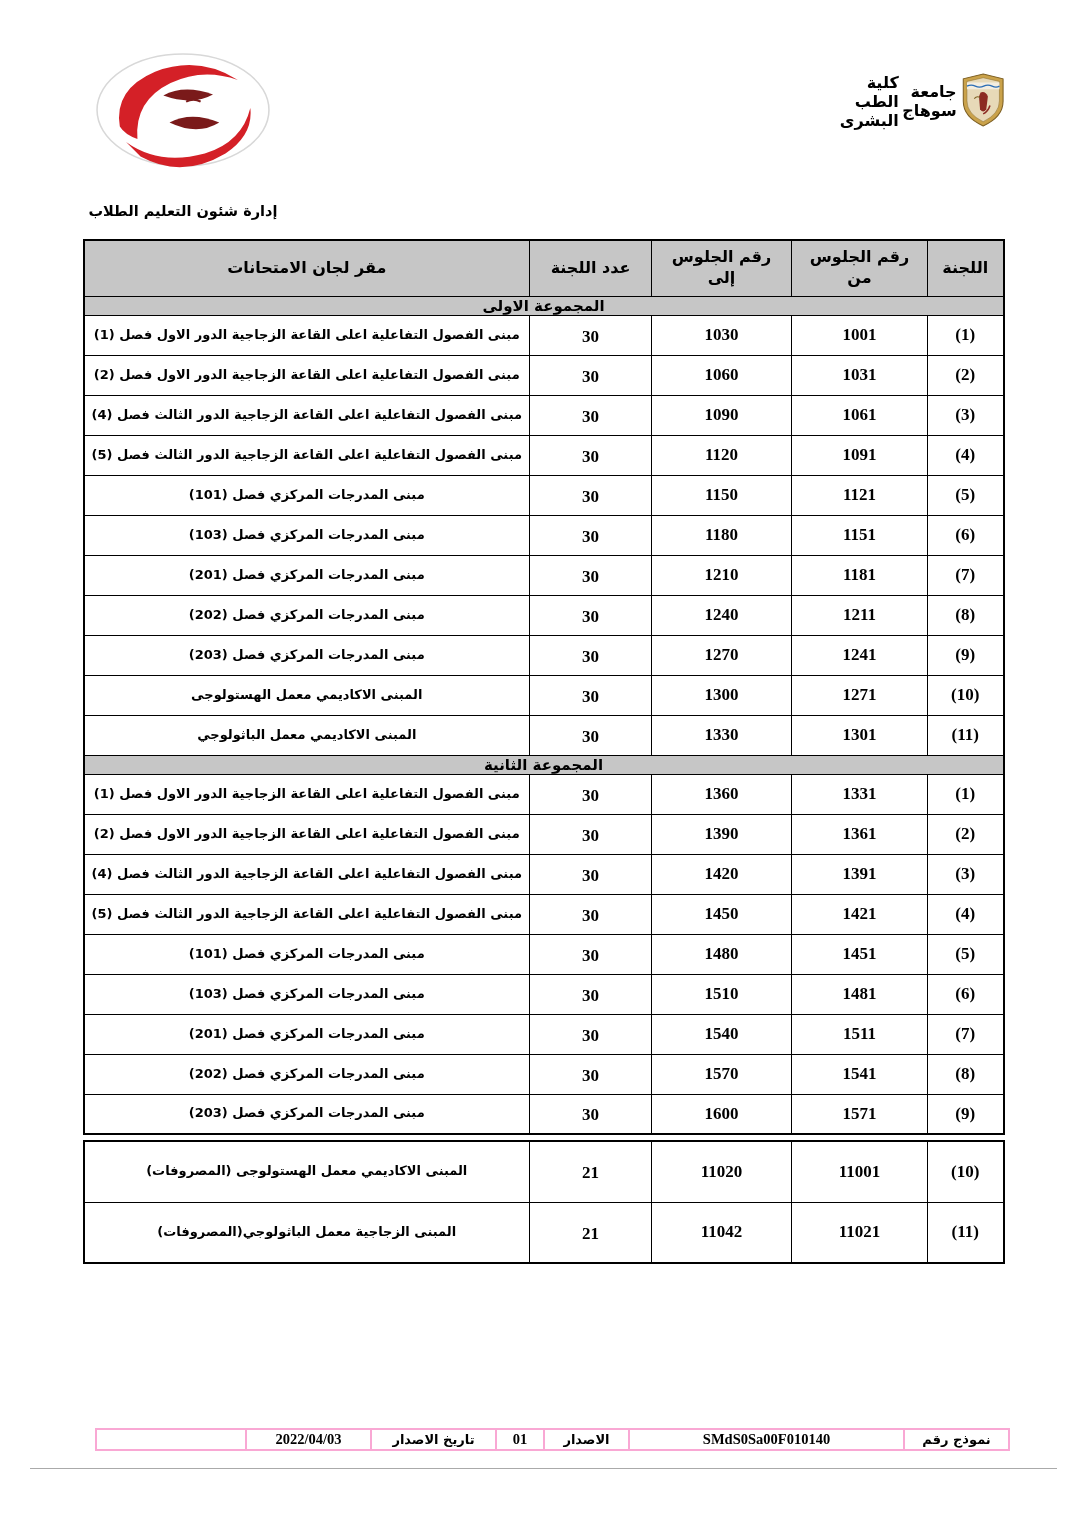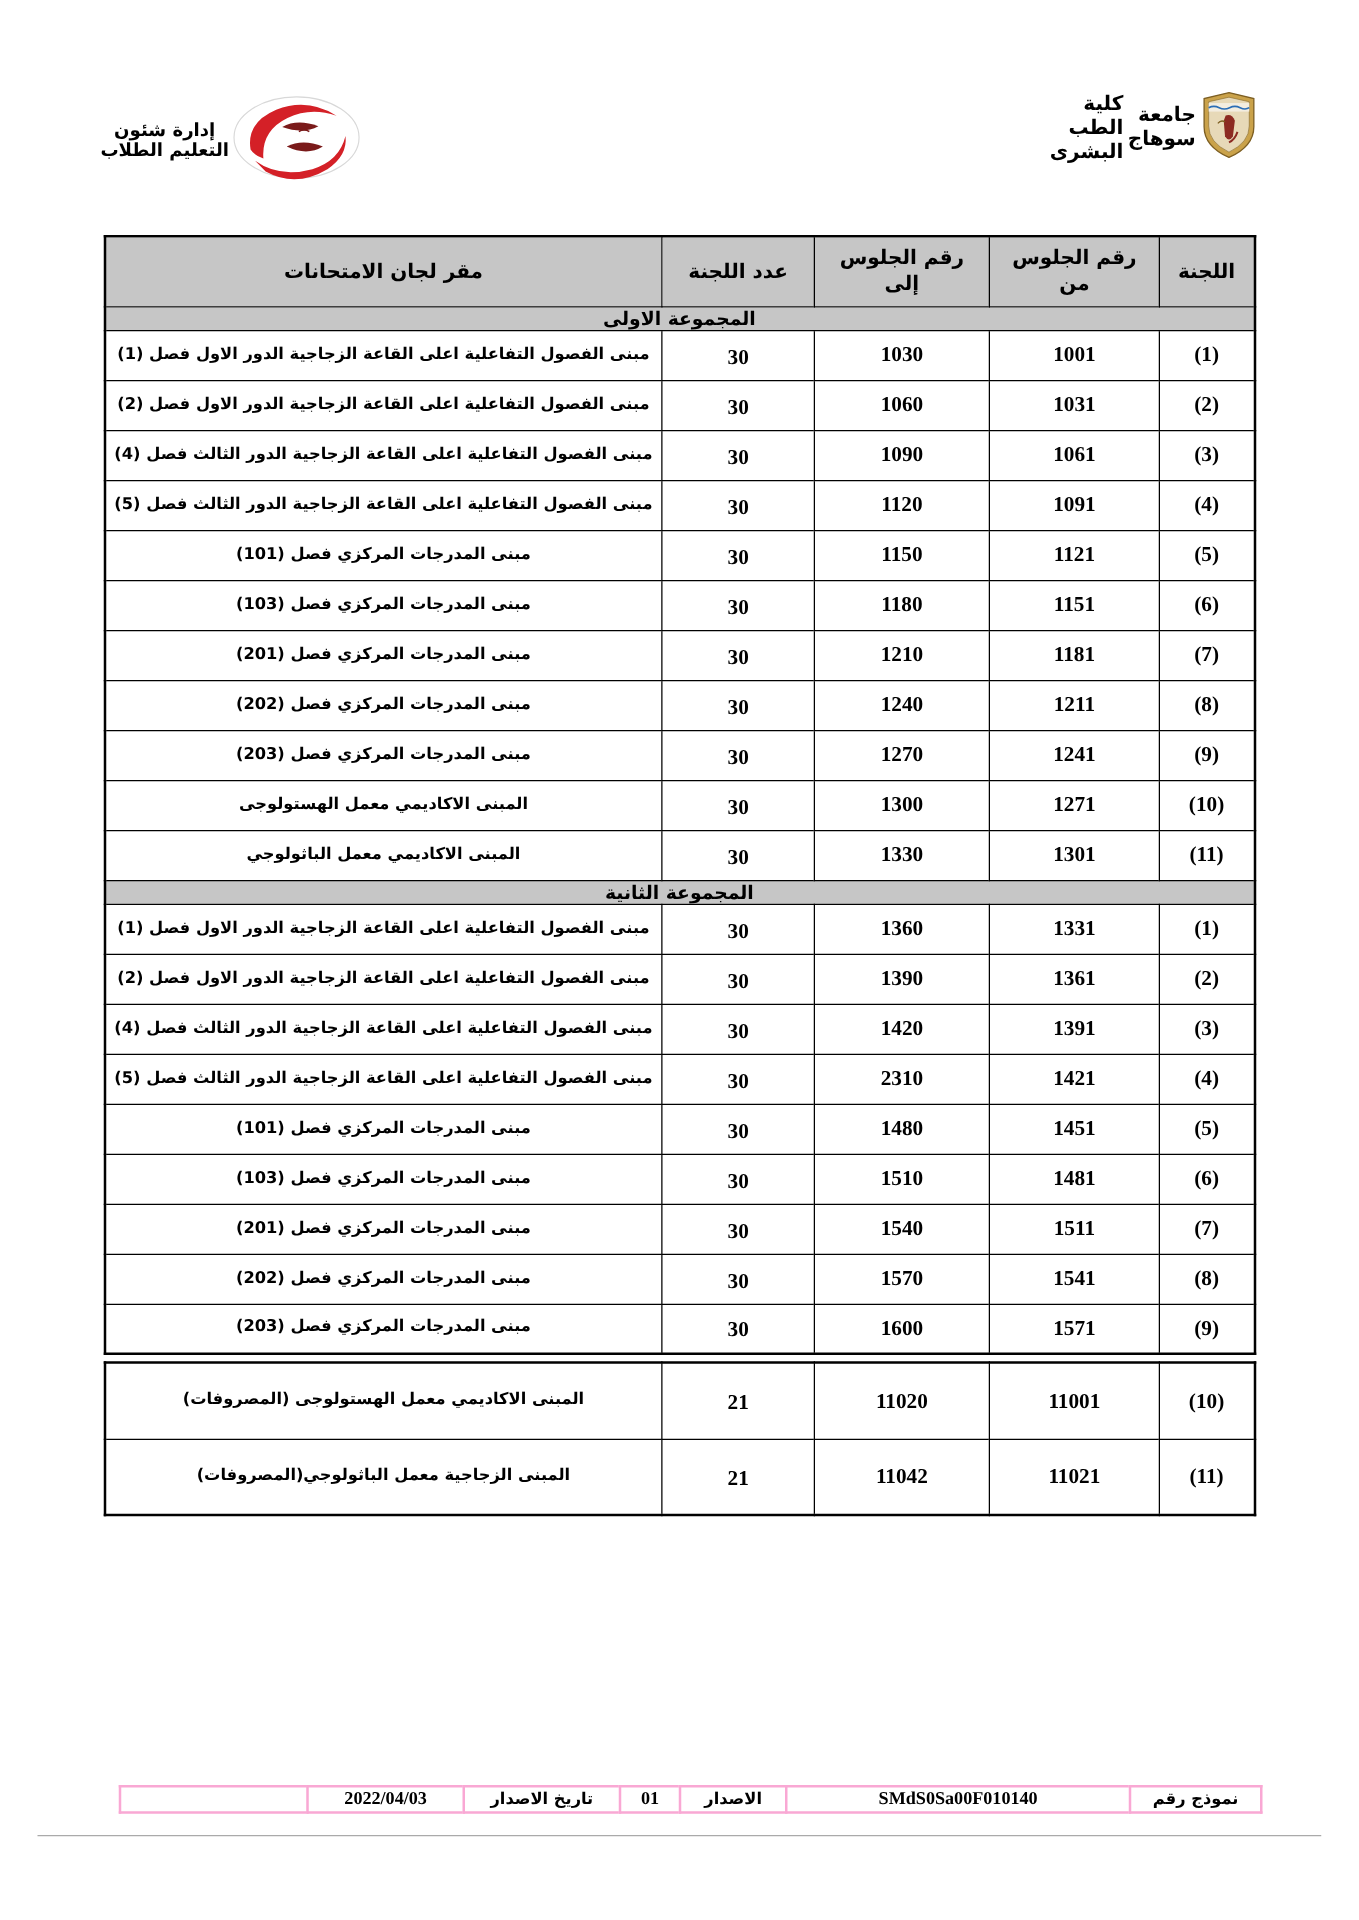--- a/index.html
+++ b/index.html
@@ -28,21 +28,21 @@
     width:190px;
     text-align:right;
     display:flex; flex-direction:row; align-items:center;
   }
   .hdr-uni .emblem { width:96px; height:96px; }
   .uni-name { font-size:16px; font-weight:bold; margin-top:2px; letter-spacing:1px; }
   .uni-fac  { font-size:16px; font-weight:bold; margin-top:2px; }
   .hdr-adm {
     width:210px;
     text-align:center;
-    display:flex; flex-direction:row; align-items:center;
+    display:flex; flex-direction:column; align-items:center;gap:29px;
   }
   .hdr-adm .crescent { width:180px; height:116px; }
   .adm-name { font-size:14.5px; font-weight:bold; margin-top:6px; }
 
   
   .titles { text-align:center; margin-top:22px; }
   .doc-title   { font-size:21px; font-weight:bold; }
   .doc-subtitle{ font-size:19px; font-weight:bold; margin-top:14px; }
 
   
@@ -280,21 +280,21 @@
     <td class="num">(3)</td>
     <td class="num">1391</td>
     <td class="num">1420</td>
     <td class="num count">30</td>
     <td class="venue">مبنى الفصول التفاعلية اعلى القاعة الزجاجية الدور الثالث فصل (4)</td>
   </tr>
 
   <tr class="data-row">
     <td class="num">(4)</td>
     <td class="num">1421</td>
-    <td class="num">2310</td>
+    <td class="num">1450</td>
     <td class="num count">30</td>
     <td class="venue">مبنى الفصول التفاعلية اعلى القاعة الزجاجية الدور الثالث فصل (5)</td>
   </tr>
 
   <tr class="data-row">
     <td class="num">(5)</td>
     <td class="num">1451</td>
     <td class="num">1480</td>
     <td class="num count">30</td>
     <td class="venue">مبنى المدرجات المركزي فصل (101)</td>

